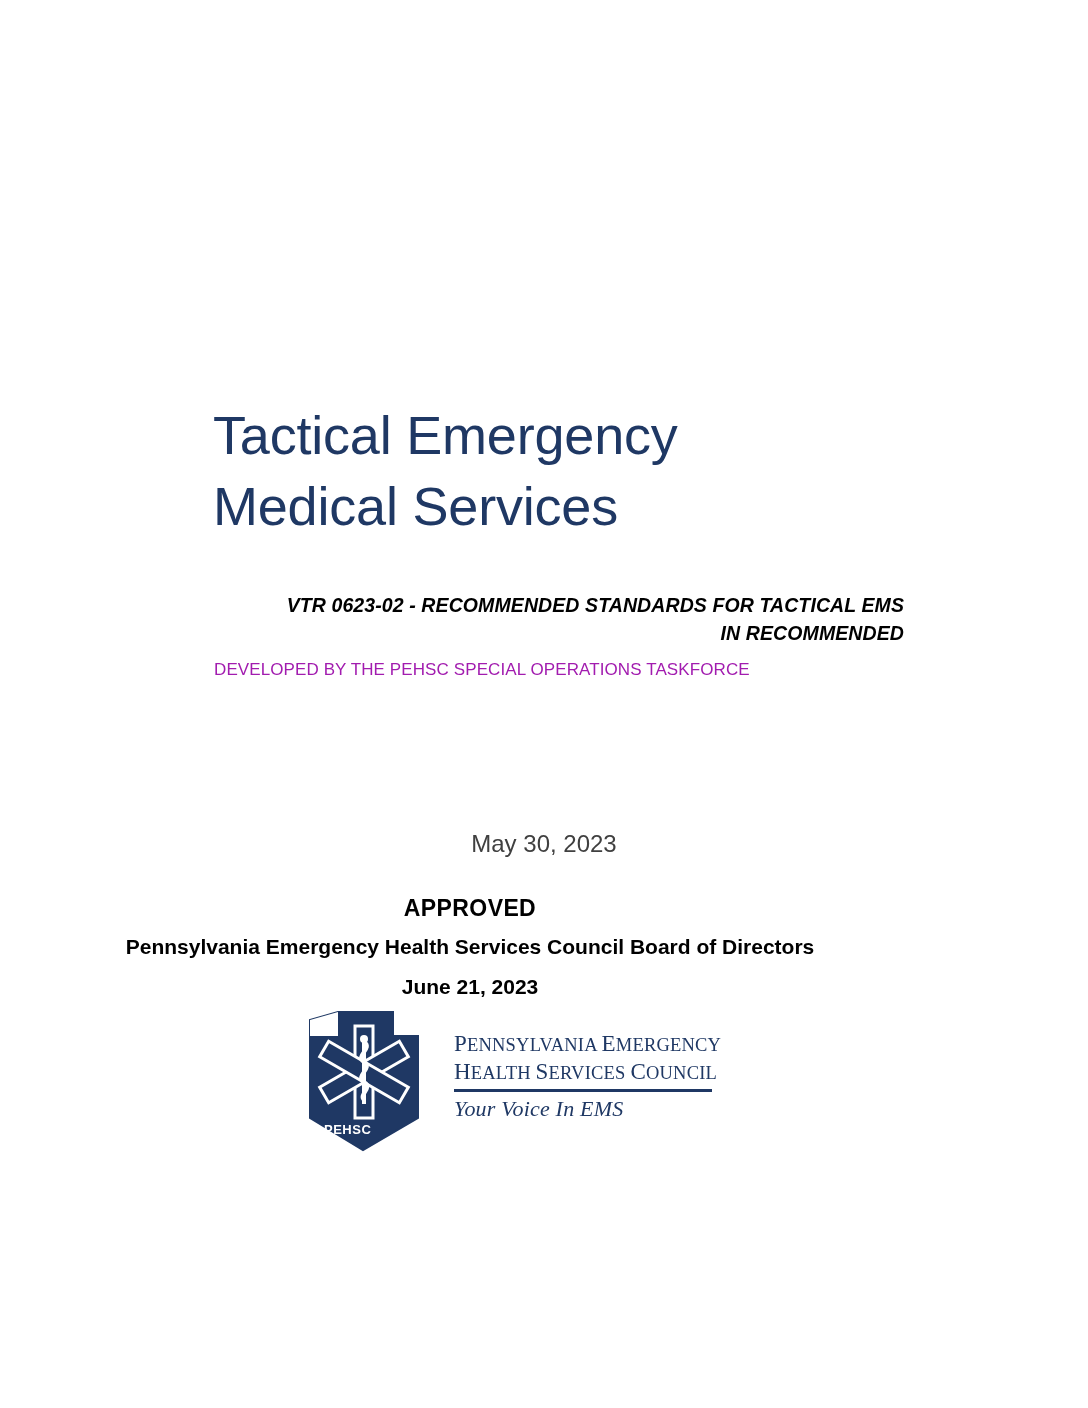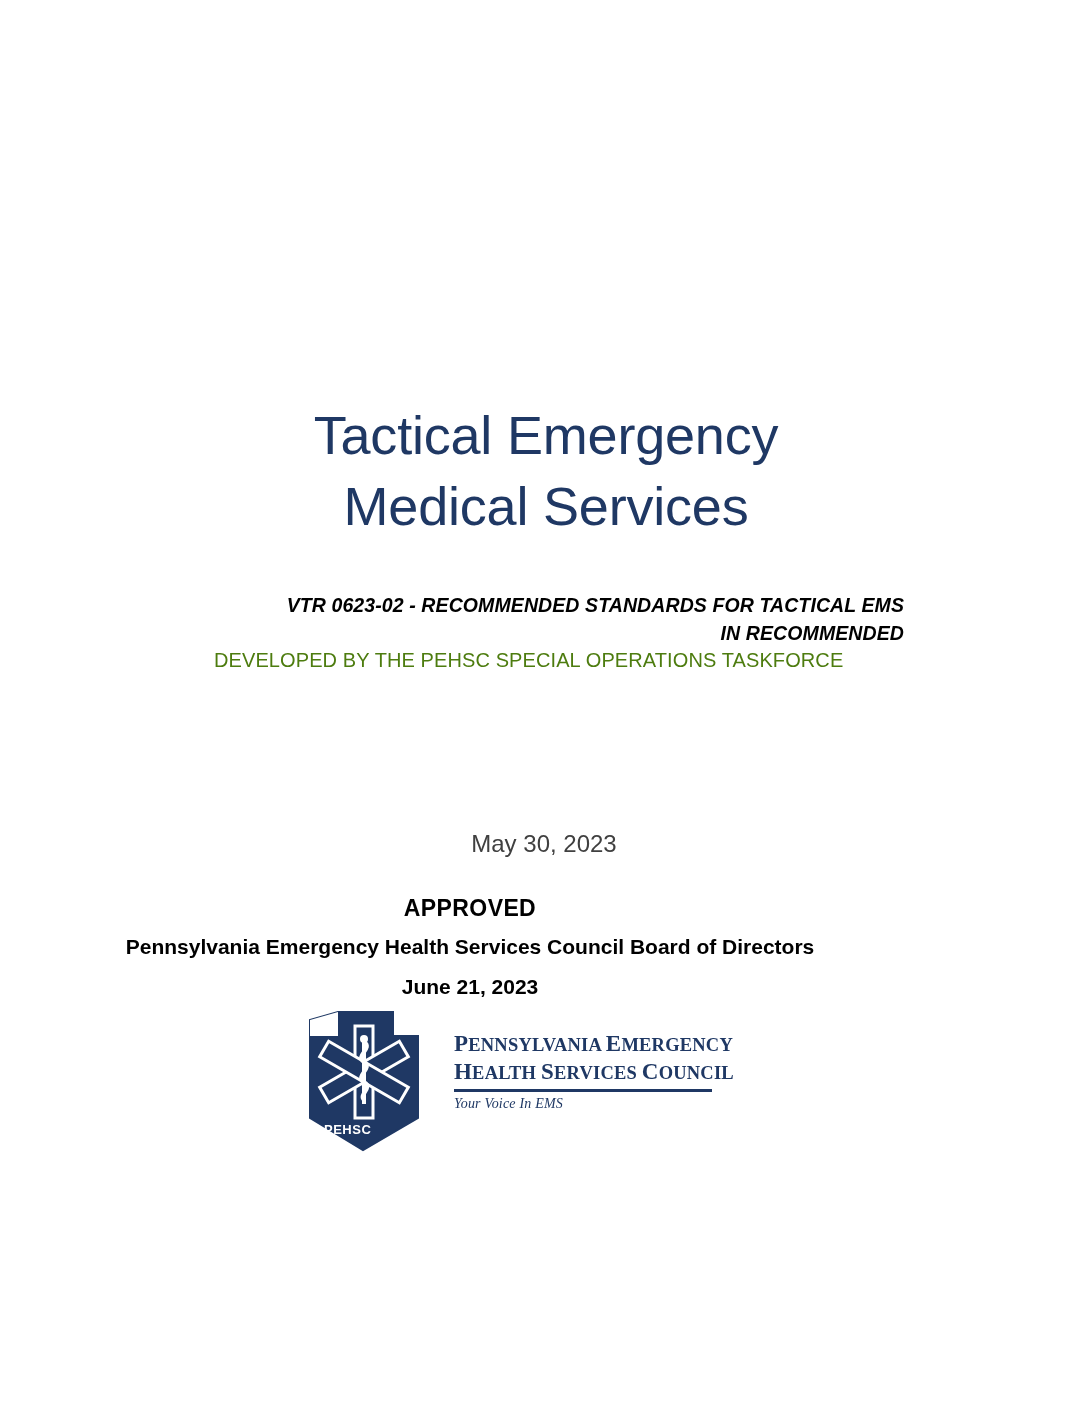--- a/index.html
+++ b/index.html
@@ -17,24 +17,23 @@
   }
   .page {
     position: absolute;
     left: 0; top: 0;
     width: 1088px;
     height: 1408px;
     background: #ffffff;
   }
   .title-block {
     position: absolute;
-    left: 196px;
+    left: 213px;
     top: 400px;
     width: 700px;
-    text-align: center;
   }
   .doc-title {
     font-size: 54px;
     line-height: 1.32;
     color: #1F3864;
     font-weight: 400;
     letter-spacing: -0.2px;
   }
   .subtitle-block {
     position: absolute;
@@ -45,24 +44,25 @@
   .doc-subtitle {
     font-size: 19.5px;
     font-weight: bold;
     font-style: italic;
     line-height: 1.42;
     color: #000000;
     letter-spacing: 0.1px;
     text-align: right;
   }
   .doc-developed {
-    font-size: 20px;
+    margin-top: 12px;
+    font-size: 17px;
     font-weight: 400;
     line-height: 1.35;
-    color: #4d7c0f;
+    color: #a21caf;
     letter-spacing: 0.1px;
   }
   .date-line {
     position: absolute;
     left: 0;
     top: 830px;
     width: 1088px;
     text-align: center;
     font-size: 24px;
     color: #404040;
@@ -103,40 +103,40 @@
   }
   .logo-text {
     position: absolute;
     left: 178px;
     top: 30px;
     width: 280px;
     color: #1F3864;
   }
   .logo-line {
     font-family: "Liberation Serif", serif;
-    font-weight: bold;
+    font-weight: normal;
     font-size: 23px;
     line-height: 1.22;
     letter-spacing: 0.2px;
     white-space: nowrap;
   }
   .logo-line .small {
     font-size: 18.5px;
   }
   .logo-rule {
     margin-top: 3px;
     width: 258px;
     height: 3px;
     background: #1F3864;
   }
   .logo-tag {
     margin-top: 4px;
     font-family: "Liberation Serif", serif;
     font-style: italic;
-    font-size: 14px;
+    font-size: 22px;
     color: #1F3864;
     letter-spacing: 0.2px;
   }
   .pehsc-word {
     position: absolute;
     left: 28px;
     top: 118px;
     font-family: "Liberation Sans", sans-serif;
     font-size: 13px;
     font-weight: bold;

